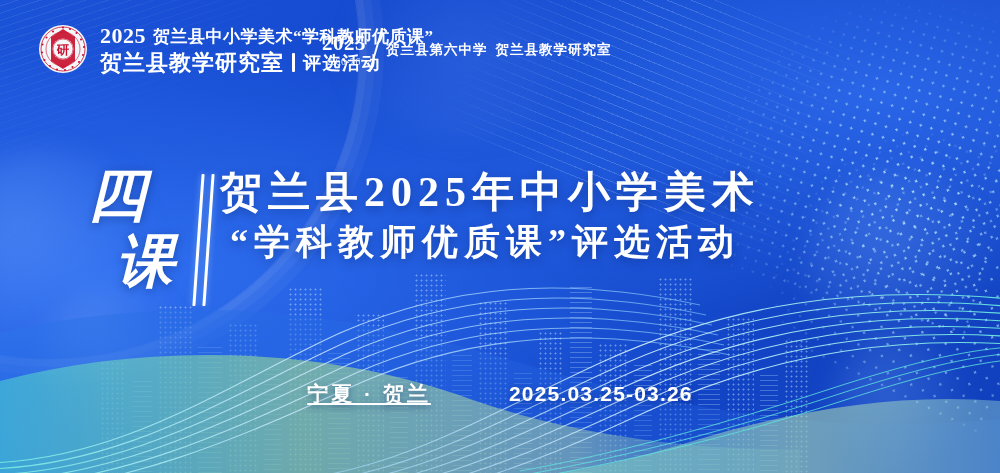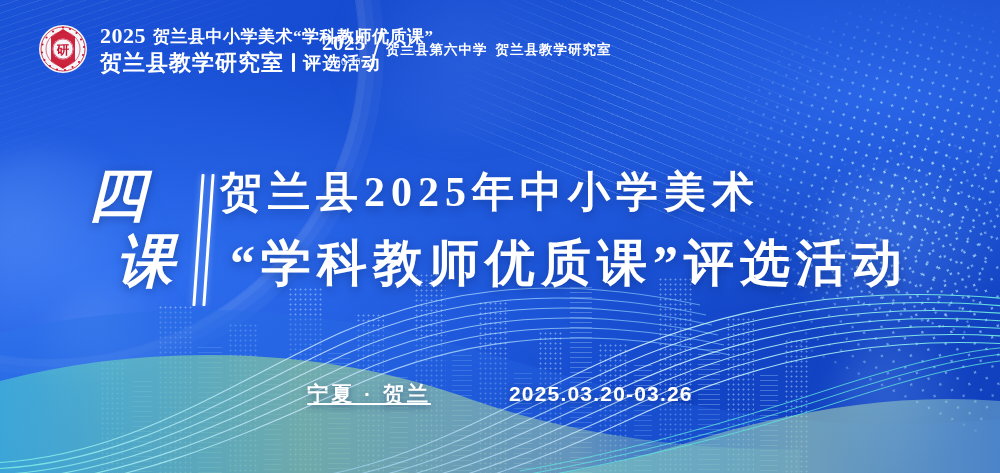--- a/index.html
+++ b/index.html
@@ -151,21 +151,21 @@
   .divider i.l1{left:1px;}
   .divider i.l2{left:11px;}
 
   .titles{position:absolute;left:220px;top:2px;}
   .t-line{
     color:#ffffff;font-weight:700;white-space:nowrap;
     font-family:"Liberation Serif","DejaVu Serif",serif;
     text-shadow:0 3px 10px rgba(0,25,80,.35);
   }
   .t-line.l1{font-size:42px;letter-spacing:6px;line-height:1.06;}
-  .t-line.l2{font-size:50px;letter-spacing:6px;line-height:1.06;margin-top:22px;padding-left:10px;}
+  .t-line.l2{font-size:36px;letter-spacing:6px;line-height:1.06;margin-top:8px;padding-left:10px;}
 
   
   .footer{position:absolute;left:0;right:0;top:380px;z-index:6;
     display:flex;justify-content:center;align-items:center;gap:78px;}
   .footer span{
     color:#ffffff;font-weight:700;font-size:21px;letter-spacing:1.2px;
     font-family:"Liberation Sans","DejaVu Sans",sans-serif;
     text-shadow:0 2px 7px rgba(0,25,80,.4);
   }
   .footer .place{letter-spacing:3px;text-decoration:underline;}
@@ -347,16 +347,16 @@
     </div>
 
     <div class="titles">
       <div class="t-line l1">贺兰县2025年中小学美术</div>
       <div class="t-line l2">“学科教师优质课”评选活动</div>
     </div>
   </div>
 
   <div class="footer">
     <span class="place">宁夏 · 贺兰</span>
-    <span class="dates">2025.03.20-03.26</span>
+    <span class="dates">2025.03.25-03.26</span>
   </div>
 
 </div>
 
 </body></html>

